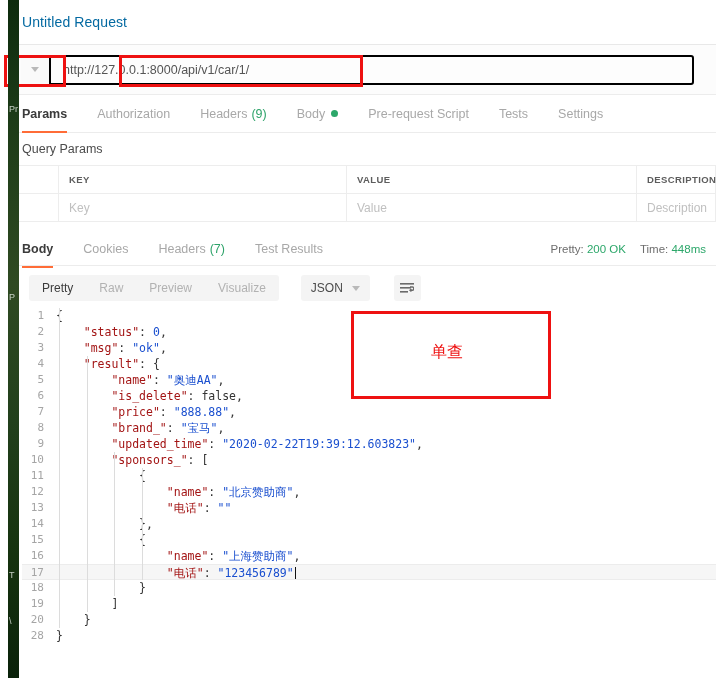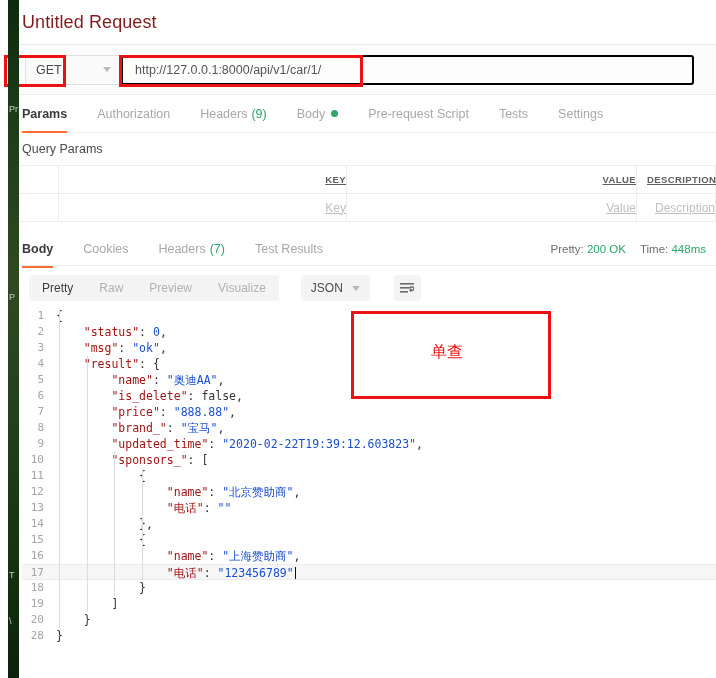--- a/index.html
+++ b/index.html
@@ -43,22 +43,22 @@
   
   .title-bar {
     height: 45px;
     border-bottom: 1px solid #e8e8e8;
     display: flex;
     align-items: center;
     padding-left: 11px;
     background: #fff;
   }
   .req-title {
-    font-size: 18px;
-    color: #7f1d1d;
+    font-size: 14px;
+    color: #0369a1;
     letter-spacing: .1px;
   }
 
   
   .url-row {
     height: 50px;
     background: #fcfcfc;
     border-bottom: 1px solid #ececec;
     display: flex;
     align-items: center;
@@ -177,23 +177,22 @@
   table.kv {
     width: 100%;
     border-collapse: collapse;
     table-layout: fixed;
   }
   table.kv th, table.kv td {
     border: 1px solid #ededed;
     border-left: none;
     height: 28px;
     padding: 0 0 0 10px;
-    text-align: right;
+    text-align: left;
     font-weight: normal;
-    text-decoration: underline;
   }
   table.kv th:first-child, table.kv td:first-child { border-left: 1px solid #ededed; }
   table.kv th {
     font-size: 9.5px;
     letter-spacing: .4px;
     color: #5d5d5d;
     font-weight: 700;
     background: #fff;
   }
   table.kv td { font-size: 12px; color: #c0c0c0; }
@@ -319,21 +318,20 @@
     <div class="ghost" style="top: 616px;">\</div>
   </div>
 
 <div id="app">
 
   <div class="title-bar">
     <div class="req-title">Untitled Request</div>
   </div>
 
   <div class="url-row">
-    <div class="method-box">GET</div>
     <div class="method-caret">
       <span class="caret-dn"></span>
     </div>
     <div class="url-input">http://127.0.0.1:8000/api/v1/car/1/</div>
   </div>
 
   <div class="req-tabs">
     <div class="rtab active">
       <span>Params</span>
     </div>

